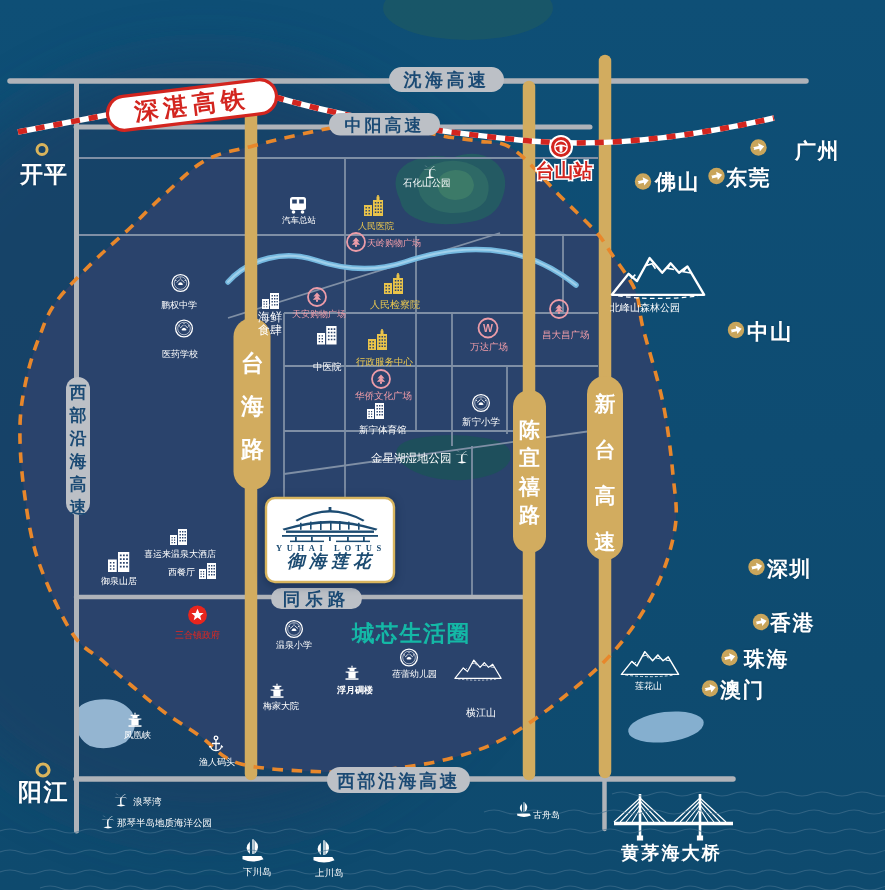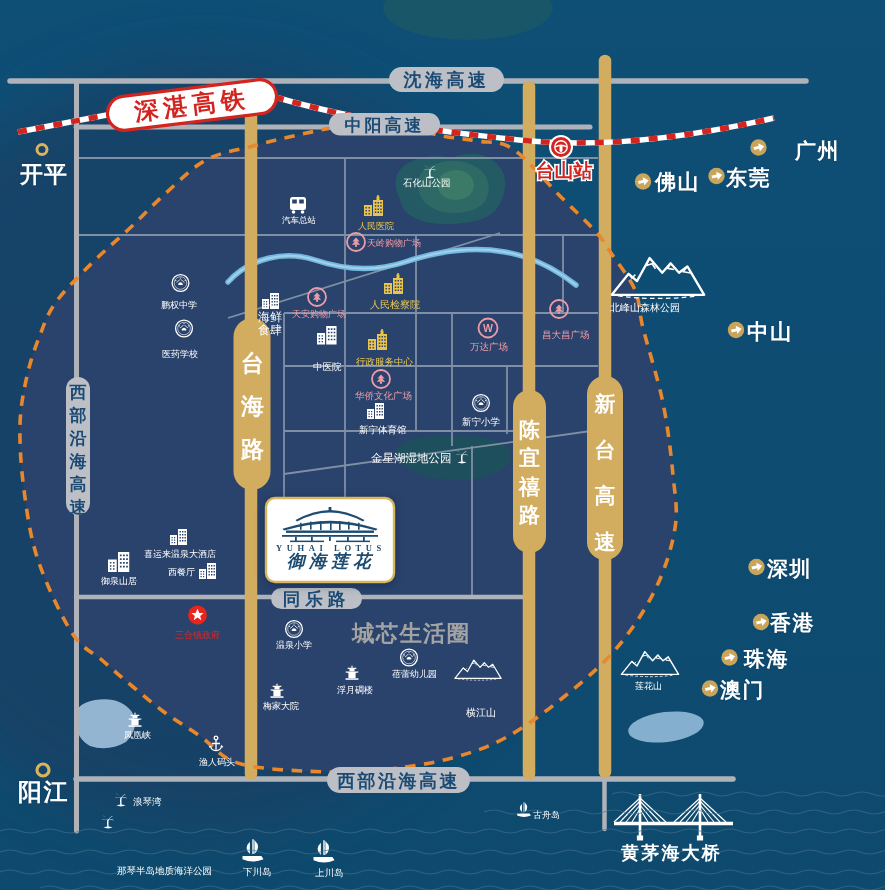--- a/index.html
+++ b/index.html
@@ -316,33 +316,33 @@
 <div class="lbl" style="left:359px;top:424px;font-size:9.5px;">新宁体育馆</div>
 <div class="lbl" style="left:462px;top:416px;font-size:9.5px;">新宁小学</div>
 <div class="lbl" style="left:371px;top:451px;font-size:11.5px;">金星湖湿地公园</div>
 <div class="lbl" style="left:610px;top:301px;font-size:10px;">北峰山森林公园</div>
 <div class="lbl" style="left:144px;top:548px;font-size:9px;">喜运来温泉大酒店</div>
 <div class="lbl" style="left:101px;top:575px;font-size:9px;">御泉山居</div>
 <div class="lbl" style="left:168px;top:566px;font-size:9px;">西餐厅</div>
 <div class="lbl" style="left:175px;top:629px;font-size:9px;color:#E8251D;">三合镇政府</div>
 <div class="lbl" style="left:276px;top:639px;font-size:9px;">温泉小学</div>
 <div class="lbl" style="left:392px;top:668px;font-size:9px;">蓓蕾幼儿园</div>
-<div class="lbl" style="left:337px;top:684px;font-size:9px;">浮月碉楼</div>
+<div class="lbl" style="left:337px;top:684px;font-size:9px;font-weight:bold;">浮月碉楼</div>
 <div class="lbl" style="left:263px;top:700px;font-size:9px;">梅家大院</div>
 <div class="lbl" style="left:466px;top:682px;font-size:10px;margin-top:24px;">横江山</div>
 <div class="lbl" style="left:635px;top:680px;font-size:9px;">莲花山</div>
 <div class="lbl" style="left:124px;top:729px;font-size:9px;">凤凰峡</div>
 <div class="lbl" style="left:199px;top:756px;font-size:9px;">渔人码头</div>
 <div class="lbl" style="left:133px;top:796px;font-size:9.5px;">浪琴湾</div>
-<div class="lbl" style="left:117px;top:817px;font-size:9.5px;margin-top:48px;">那琴半岛地质海洋公园</div>
+<div class="lbl" style="left:117px;top:817px;font-size:9.5px;">那琴半岛地质海洋公园</div>
 <div class="lbl" style="left:533px;top:809px;font-size:9px;">古舟岛</div>
 <div class="lbl" style="left:243px;top:866px;font-size:9.5px;">下川岛</div>
 <div class="lbl" style="left:315px;top:867px;font-size:9.5px;text-align:right;">上川岛</div>
 <div class="lbl" style="left:621px;top:841px;font-size:18px;font-weight:bold;letter-spacing:2.2px;">黄茅海大桥</div>
-<div class="lbl" style="left:352px;top:618px;font-size:22.5px;font-weight:bold;color:#a3a3a3;letter-spacing:1.2px;">城芯生活圈</div>
+<div class="lbl" style="left:352px;top:618px;font-size:22.5px;font-weight:bold;color:#14b8a6;letter-spacing:1.2px;">城芯生活圈</div>
 <div class="city" style="left:20px;top:159px;font-size:23px;letter-spacing:1px;">开平</div>
 <div class="city" style="left:18px;top:776px;font-size:24px;letter-spacing:1.5px;">阳江</div>
 <div class="city" style="left:770px;top:137px;font-size:21px;letter-spacing:1.5px;margin-left:25px;">广州</div>
 <div class="city" style="left:655px;top:168px;font-size:21px;letter-spacing:1.5px;">佛山</div>
 <div class="city" style="left:726px;top:164px;font-size:21px;letter-spacing:1.5px;">东莞</div>
 <div class="city" style="left:747px;top:317px;font-size:21.5px;letter-spacing:1.5px;">中山</div>
 <div class="city" style="left:767px;top:555px;font-size:21px;letter-spacing:1.5px;">深圳</div>
 <div class="city" style="left:770px;top:609px;font-size:21px;letter-spacing:1.5px;">香港</div>
 <div class="city" style="left:744px;top:645px;font-size:21px;letter-spacing:1.5px;">珠海</div>
 <div class="city" style="left:720px;top:676px;font-size:21px;letter-spacing:1.5px;">澳门</div>

